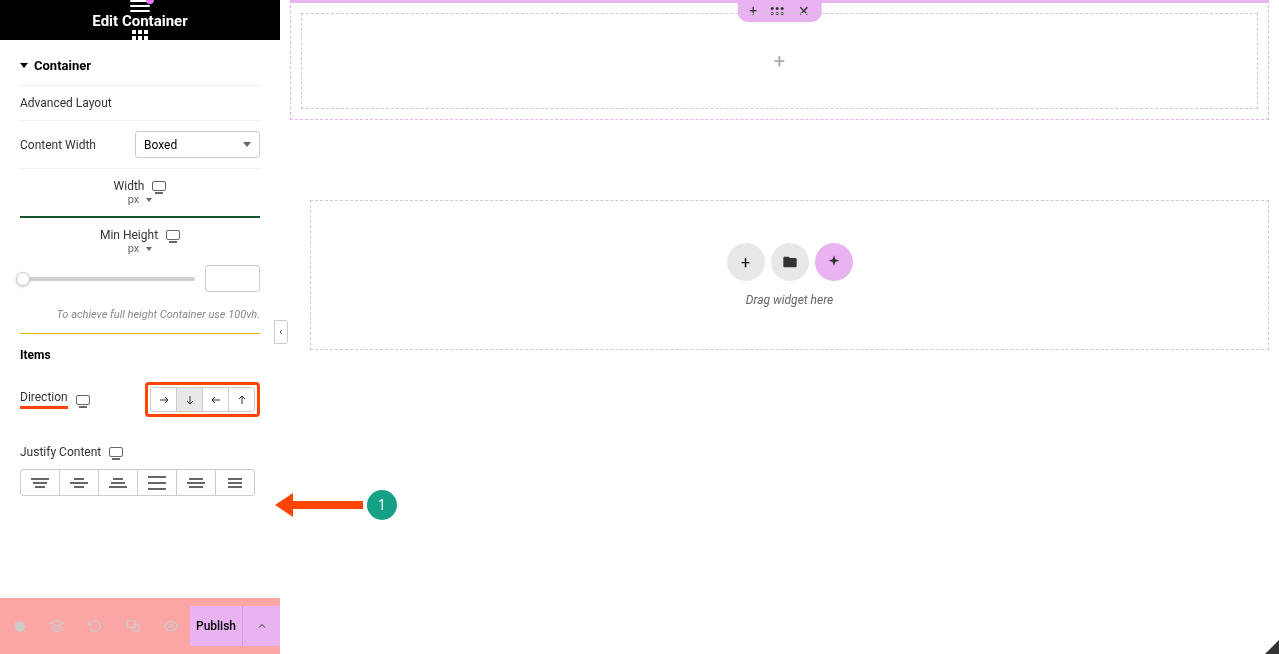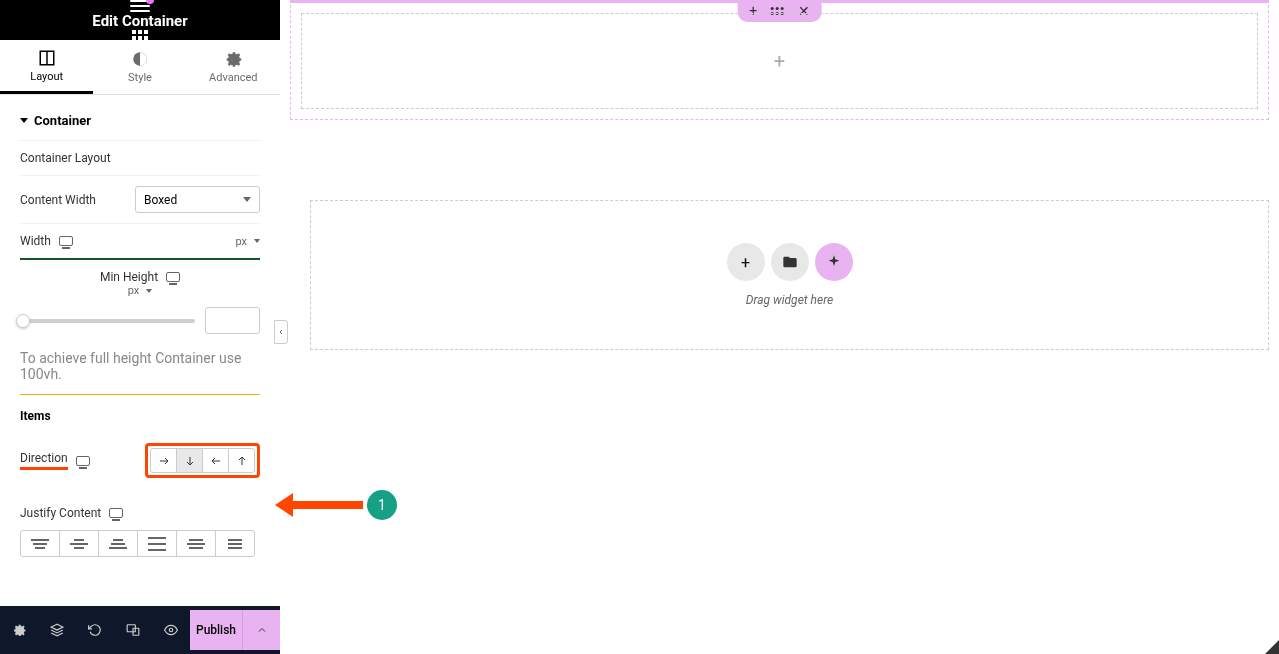--- a/index.html
+++ b/index.html
@@ -25,36 +25,36 @@
 .select-box { width: 125px; height: 27px; border: 1px solid #ccc; border-radius: 3px; display: flex; align-items: center; justify-content: space-between; padding: 0 8px; font-size: 12px; cursor: pointer; }
 .select-arrow { width: 0; height: 0; border-left: 4px solid transparent; border-right: 4px solid transparent; border-top: 5px solid #666; }
 .device-icon { width: 14px; height: 10px; border: 1.5px solid #666; border-radius: 2px; position: relative; }
 .device-icon::after { content: ''; position: absolute; bottom: -4px; left: 2px; right: 2px; height: 2px; background: #666; }
 .unit-label { font-size: 11px; color: #666; display: flex; align-items: center; gap: 7px; text-align: right; }
 .unit-chev { width: 0; height: 0; border-left: 3px solid transparent; border-right: 3px solid transparent; border-top: 4px solid #666; }
 .slider-row { display: flex; align-items: center; gap: 10px; padding-bottom: 12px; }
 .slider { flex: 1; height: 4px; background: #d0d0d0; border-radius: 2px; position: relative; }
 .slider-thumb { width: 14px; height: 14px; background: #fff; border: 1px solid #ccc; border-radius: 50%; position: absolute; top: -5px; box-shadow: 0 1px 3px rgba(0,0,0,0.2); }
 .value-input { width: 55px; height: 27px; border: 1px solid #ccc; border-radius: 3px; text-align: center; font-size: 12px; }
-.help-text { font-size: 14px; color: #888; padding: 4px 0 12px; }
+.help-text { font-size: 11px; font-style: italic; color: #888; padding: 4px 0 12px; text-align: right; }
 .section-label { font-size: 12px; font-weight: 700; padding: 14px 0 10px; border-top: 1px solid #eab308; }
 .direction-highlight { border: 3px solid #ff4500; border-radius: 4px; padding: 2px; display: flex; }
 .icon-btn-group { display: flex; }
 .icon-btn { width: 27px; height: 25px; border: 1px solid #ccc; background: #fff; display: flex; align-items: center; justify-content: center; cursor: pointer; margin-left: -1px; }
 .icon-btn:first-child { margin-left: 0; border-radius: 3px 0 0 3px; }
 .icon-btn:last-child { border-radius: 0 3px 3px 0; }
 .icon-btn.active { background: #e8e8e8; }
 .justify-group { display: flex; padding-bottom: 20px; }
 .justify-btn { width: 40px; height: 27px; border: 1px solid #ccc; background: #fff; display: flex; flex-direction: column; align-items: center; justify-content: center; gap: 2px; cursor: pointer; margin-left: -1px; }
 .justify-btn:first-child { margin-left: 0; border-radius: 3px 0 0 3px; }
 .justify-btn:last-child { border-radius: 0 3px 3px 0; }
 .justify-btn span { height: 2px; background: #666; }
 .jline-s { width: 10px; } .jline-m { width: 14px; } .jline-l { width: 18px; }
 .underline-orange { border-bottom: 3px solid #ff4500; padding-bottom: 2px; }
-.bottom-bar { height: 48px; background: #0f172a; display: flex; align-items: center; }
+.bottom-bar { height: 56px; background: #fca5a5; display: flex; align-items: center; }
 .bb-icon { width: 38px; height: 40px; display: flex; align-items: center; justify-content: center; color: #ccc; cursor: pointer; }
 .publish-btn { flex: 1; background: #e8b3f0; color: #000; height: 40px; display: flex; align-items: center; justify-content: center; font-size: 12px; font-weight: 500; cursor: pointer; }
 .publish-chev { width: 38px; height: 40px; background: #e8b3f0; display: flex; align-items: center; justify-content: center; border-left: 1px solid rgba(0,0,0,0.1); cursor: pointer; }
 .collapse-handle { position: absolute; right: -8px; top: 320px; width: 14px; height: 24px; background: #fff; border: 1px solid #ccc; border-radius: 0 3px 3px 0; display: flex; align-items: center; justify-content: center; cursor: pointer; z-index: 10; }
 .canvas { flex: 1; height: 654px; position: relative; padding: 0 10px 0 10px; overflow: hidden; }
 .canvas-top { border: 1px dashed #e8b3f0; border-top: 3px solid #e8b3f0; margin-top: 0; height: 120px; position: relative; background: #fff; }
 .toolbar-tab { position: absolute; top: -3px; left: 50%; transform: translateX(-50%); background: #e8b3f0; border-radius: 0 0 10px 10px; padding: 3px 12px; display: flex; gap: 14px; }
 .toolbar-tab span { cursor: pointer; font-size: 14px; color: #333; }
 .drag-dots { display: grid; grid-template-columns: repeat(3, 3px); gap: 2px; align-content: center; }
 .drag-dots i { width: 3px; height: 3px; background: #333; border-radius: 50%; }
@@ -88,62 +88,40 @@
         <span></span>
         <span></span>
         <span></span>
         <span></span>
         <span></span>
         <span></span>
         <span></span>
       </div>
   </div>
 
-  <div class="tabs">
-    <div class="tab active">
-      <svg viewBox="0 0 24 24" fill="none" stroke="currentColor" stroke-width="2">
-          <rect x="3" y="3" width="18" height="18"></rect>
-          <line x1="12" y1="3" x2="12" y2="21"></line>
-        </svg>
-      <span>Layout</span>
-    </div>
-    <div class="tab">
-      <svg viewBox="0 0 24 24" fill="currentColor">
-          <circle cx="12" cy="12" r="9" fill="#6b6b6b"></circle>
-          <path d="M12 3 A9 9 0 0 1 12 21 Z" fill="#fff"></path>
-        </svg>
-      <span>Style</span>
-    </div>
-    <div class="tab">
-      <svg viewBox="0 0 24 24" fill="currentColor">
-          <path d="M12 8a4 4 0 100 8 4 4 0 000-8zm8.94 3a8 8 0 00-.74-2.78l1.6-1.6-2.42-2.42-1.6 1.6A8 8 0 0015 5.06V3h-3.42v2.06a8 8 0 00-2.78.74l-1.6-1.6L4.78 6.62l1.6 1.6A8 8 0 005.64 11H3.58v3.42h2.06a8 8 0 00.74 2.78l-1.6 1.6 2.42 2.42 1.6-1.6a8 8 0 002.78.74V22.42H15v-2.06a8 8 0 002.78-.74l1.6 1.6 2.42-2.42-1.6-1.6a8 8 0 00.74-2.78h2.06V11z"></path>
-        </svg>
-      <span>Advanced</span>
-    </div>
-  </div>
 
   <div class="panel-body">
     <div class="section-header">
       <div class="caret-down"></div>
       <span>Container</span>
     </div>
 
     <div class="control-row">
-      <div class="control-label">Container Layout</div>
+      <div class="control-label">Advanced Layout</div>
     </div>
 
     <div class="control-row">
       <div class="control-label">Content Width</div>
       <div class="select-box">
         <span>Boxed</span>
         <div class="select-arrow"></div>
       </div>
     </div>
 
-    <div class="control-row" style="border-top:1px solid #f0f0f0;">
+    <div class="control-row" style="border-top:1px solid #f0f0f0;flex-direction:column;">
       <div class="control-label">
         <span>Width</span>
         <span class="device-icon"></span>
       </div>
       <div class="unit-label">
         <span>px</span>
         <div class="unit-chev"></div>
       </div>
     </div>
 

